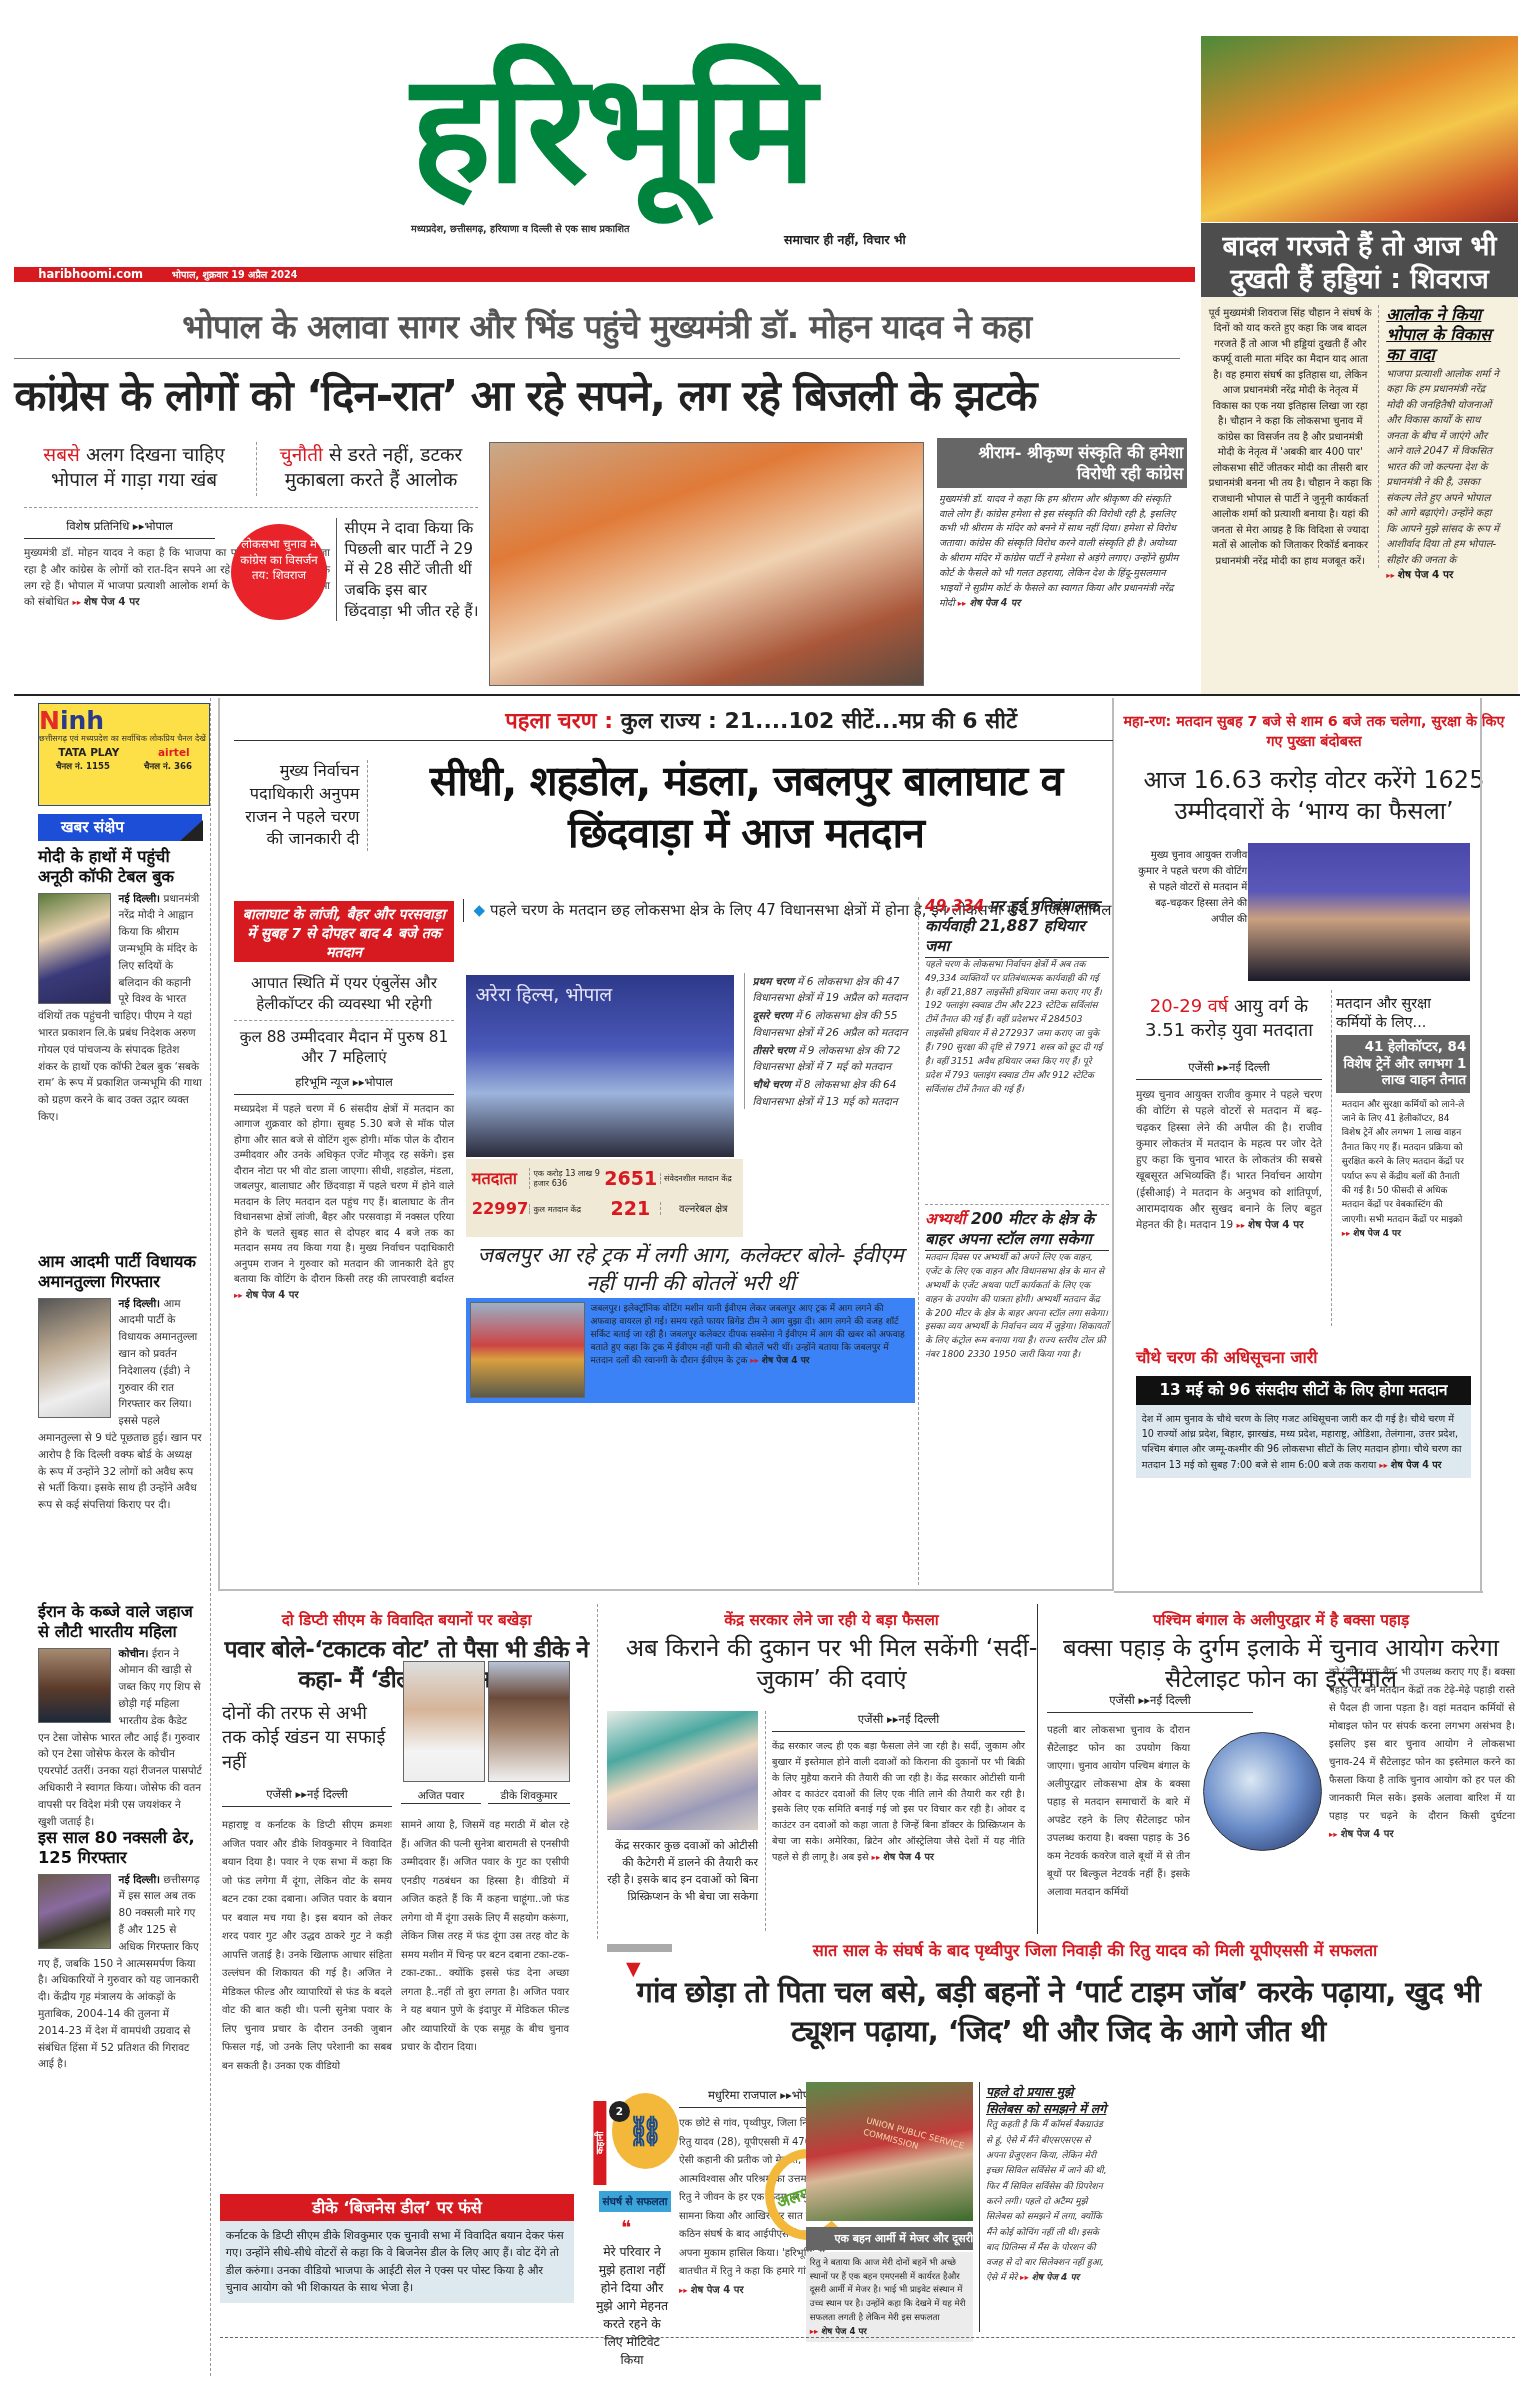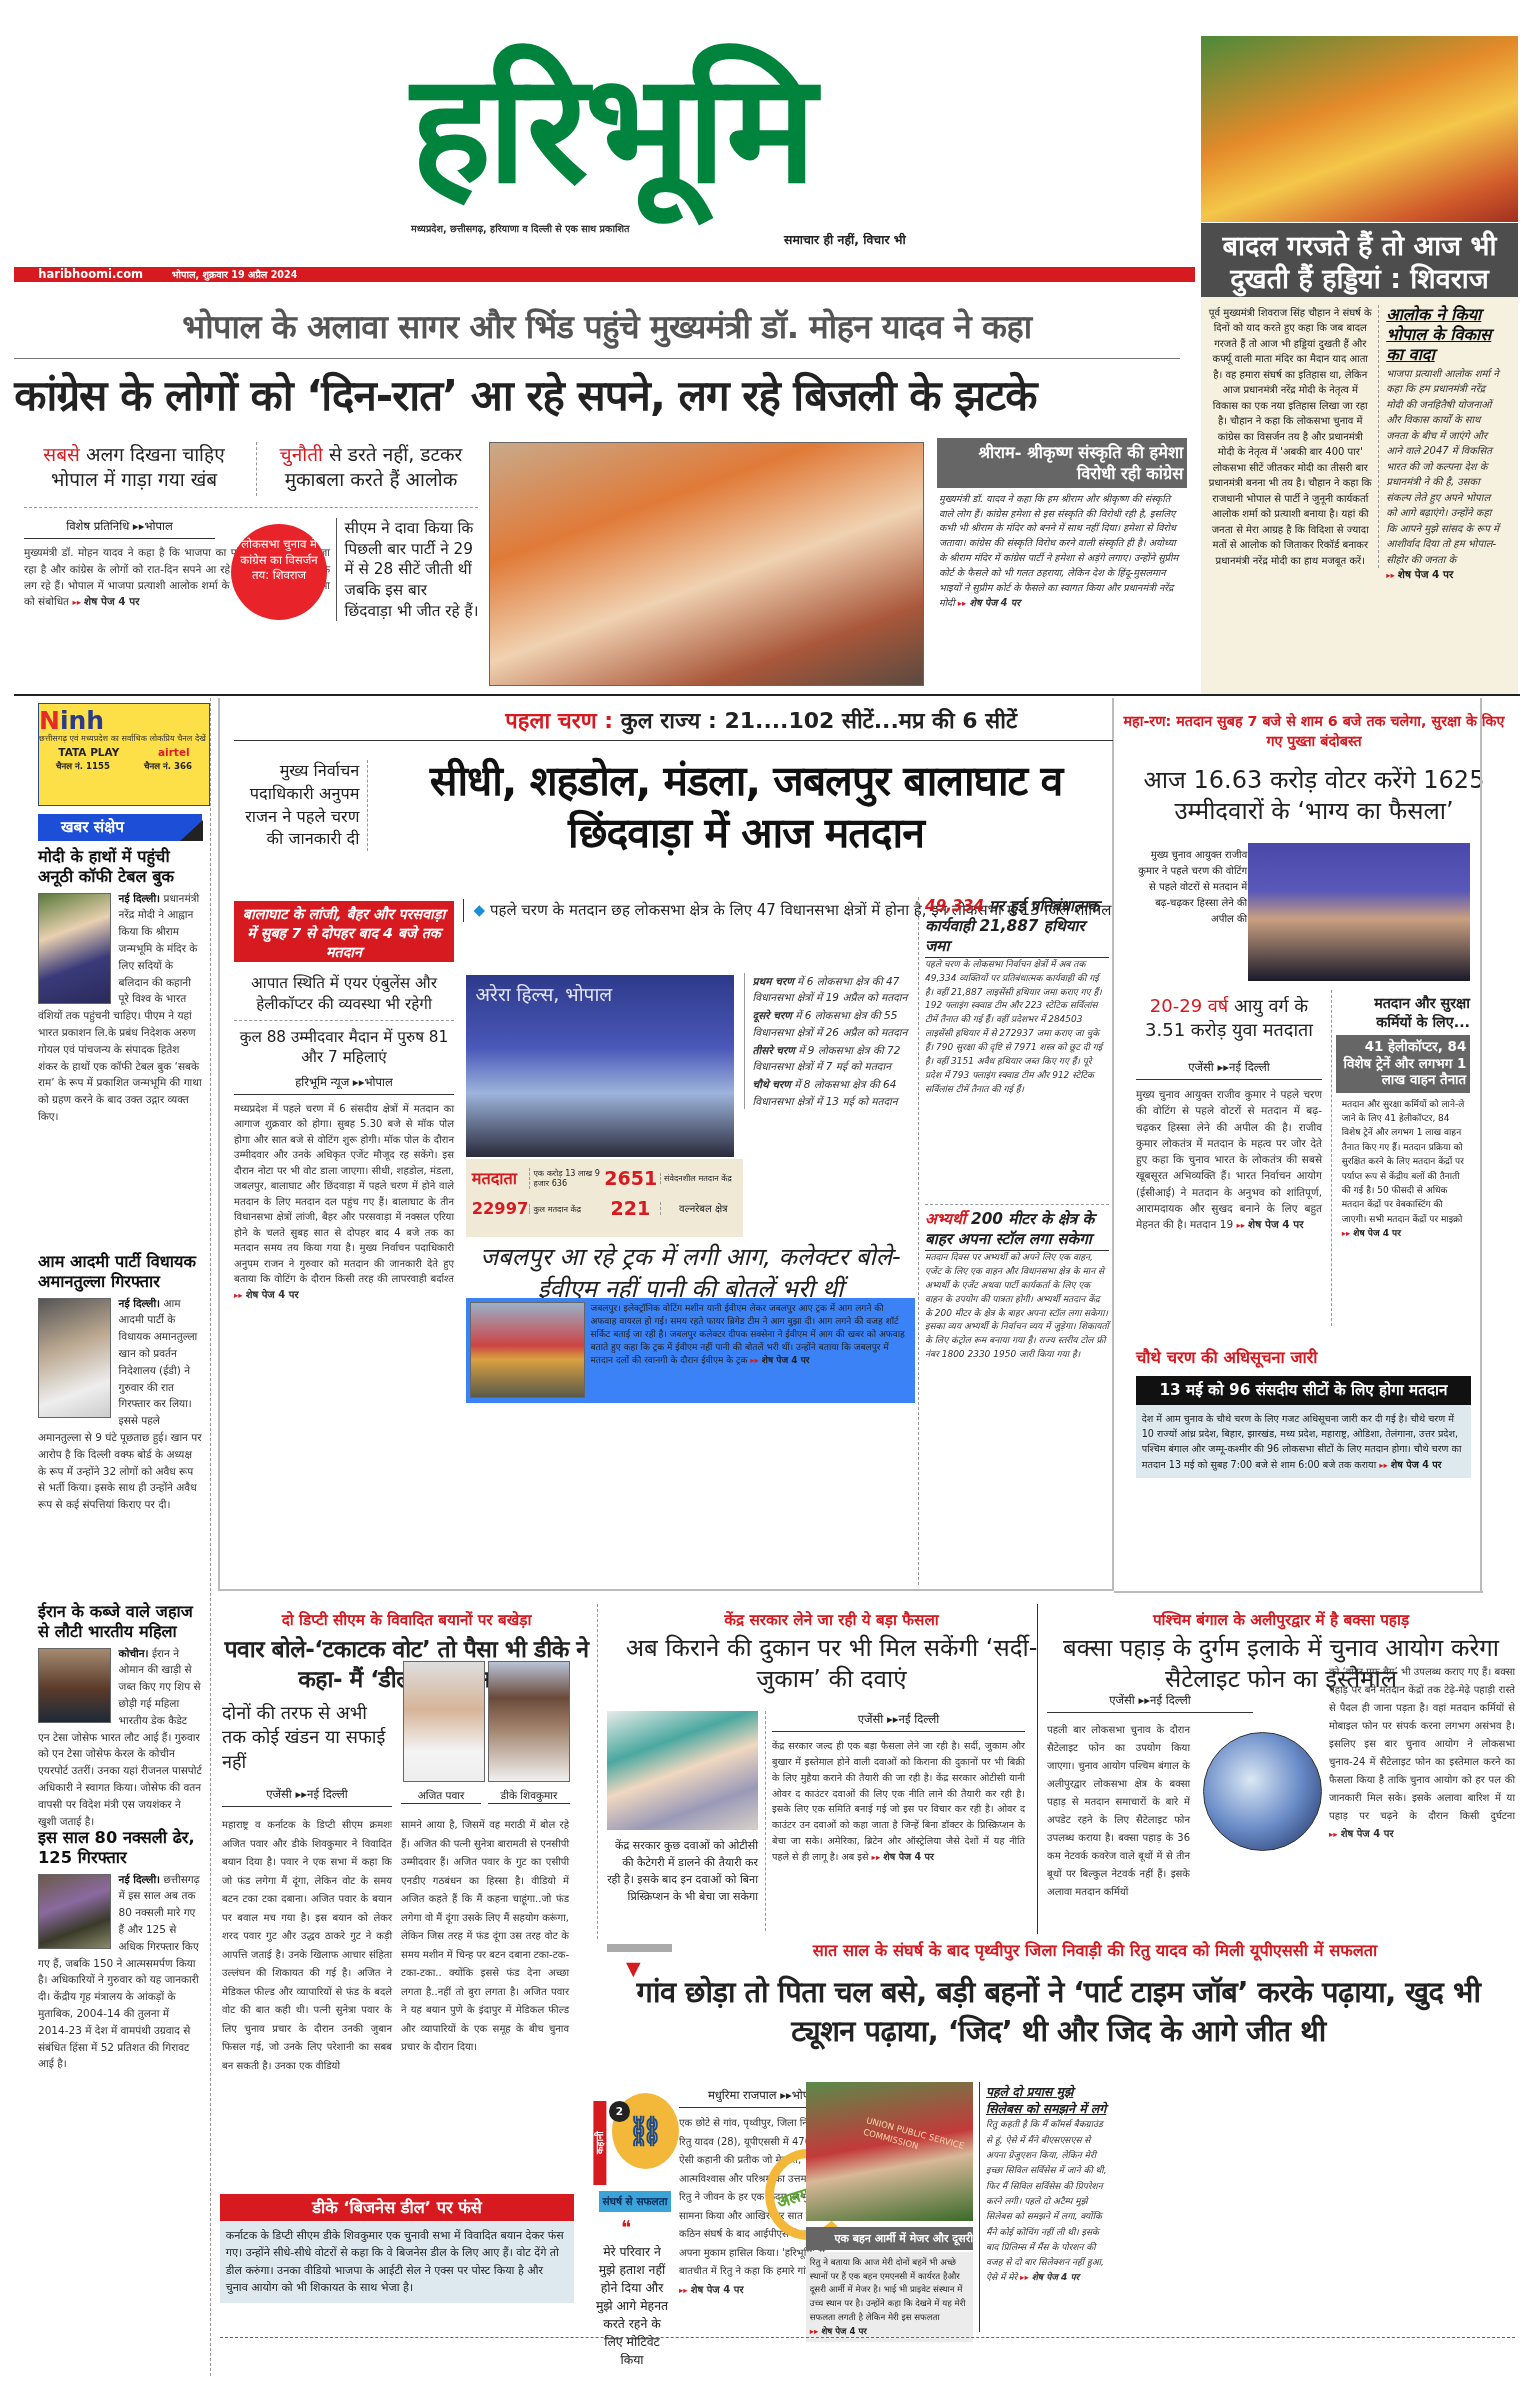--- a/index.html
+++ b/index.html
@@ -156,21 +156,21 @@
   </div>
 </div>
 
 <div class="abs" style="left:744px;top:973px;width:168px;border-left:1.9px solid #999;padding-left:7.6px">
   <div class="itxt" style="font-size:10.5px;margin-bottom:1.9px"><b>प्रथम चरण</b> <span>में 6 लोकसभा क्षेत्र की 47 विधानसभा क्षेत्रों में 19 अप्रैल को मतदान</span></div>
   <div class="itxt" style="font-size:10.5px;margin-bottom:1.9px"><b>दूसरे चरण</b> <span>में 6 लोकसभा क्षेत्र की 55 विधानसभा क्षेत्रों में 26 अप्रैल को मतदान</span></div>
   <div class="itxt" style="font-size:10.5px;margin-bottom:1.9px"><b>तीसरे चरण</b> <span>में 9 लोकसभा क्षेत्र की 72 विधानसभा क्षेत्रों में 7 मई को मतदान</span></div>
   <div class="itxt" style="font-size:10.5px"><b>चौथे चरण</b> <span>में 8 लोकसभा क्षेत्र की 64 विधानसभा क्षेत्रों में 13 मई को मतदान</span></div>
 </div>
 
-<div class="abs" style="left:466px;top:1241px;width:449px;text-align:center;font-size:24px;font-style:italic;line-height:1.35">जबलपुर आ रहे ट्रक में लगी आग, कलेक्टर बोले- ईवीएम नहीं पानी की बोतलें भरी थीं</div>
+<div class="abs" style="left:466px;top:1241px;width:449px;text-align:center;font-size:21px;font-style:italic;line-height:1.35">जबलपुर आ रहे ट्रक में लगी आग, कलेक्टर बोले- ईवीएम नहीं पानी की बोतलें भरी थीं</div>
 <div class="abs" style="left:466px;top:1298px;width:449px;height:105px;background:#3b82f6;padding:3.8px">
   <div class="photo" style="float:left;width:115px;height:96px;margin-right:5.7px;background:linear-gradient(180deg,#9ab0c8,#c44 45%,#d9a040 60%,#5a5a4a)"></div>
   <div style="font-size:9px;line-height:1.45"><span>जबलपुर। इलेक्ट्रॉनिक वोटिंग मशीन यानी ईवीएम लेकर जबलपुर आए ट्रक में आग लगने की अफवाह वायरल हो गई। समय रहते फायर ब्रिगेड टीम ने आग बुझा दी। आग लगने की वजह शॉर्ट सर्किट बताई जा रही है। जबलपुर कलेक्टर दीपक सक्सेना ने ईवीएम में आग की खबर को अफवाह बताते हुए कहा कि ट्रक में ईवीएम नहीं पानी की बोतलें भरी थीं। उन्होंने बताया कि जबलपुर में मतदान दलों की रवानगी के दौरान ईवीएम के ट्रक</span> <span class="more">शेष पेज 4 पर</span></div>
 </div>
 
 <div class="abs vdash" style="left:918px;top:897px;height:688px"></div>
 <div class="abs" style="left:925px;top:897px;width:184px">
   <div style="font-size:15.3px;font-weight:bold;font-style:italic;line-height:1.3;border-bottom:1.4px solid #333"><span class="red">49,334</span> <span>पर हुई प्रतिबंधात्मक कार्यवाही 21,887 हथियार जमा</span></div>
   <div class="itxt" style="font-size:9px;line-height:1.55">पहले चरण के लोकसभा निर्वाचन क्षेत्रों में अब तक 49,334 व्यक्तियों पर प्रतिबंधात्मक कार्यवाही की गई है। वहीं 21,887 लाइसेंसी हथियार जमा कराए गए हैं। 192 फ्लाइंग स्क्वाड टीम और 223 स्टेटिक सर्विलांस टीमें तैनात की गई हैं। वहीं प्रदेशभर में 284503 लाइसेंसी हथियार में से 272937 जमा कराए जा चुके हैं। 790 सुरक्षा की दृष्टि से 7971 शस्त्र को छूट दी गई है। वहीं 3151 अवैध हथियार जब्त किए गए हैं। पूरे प्रदेश में 793 फ्लाइंग स्क्वाड टीम और 912 स्टेटिक सर्विलांस टीमें तैनात की गई हैं।</div>
 </div>
@@ -184,21 +184,21 @@
 <div class="abs" style="left:1123px;top:765px;width:382px;text-align:center;font-size:24px;line-height:1.3;color:#222">आज 16.63 करोड़ वोटर करेंगे 1625 उम्मीदवारों के ‘भाग्य का फैसला’</div>
 <div class="abs" style="left:1136px;top:847px;width:117px;text-align:right;font-size:10px;line-height:1.6;border-right:1px dashed #999;padding-right:4.8px">मुख्य चुनाव आयुक्त राजीव कुमार ने पहले चरण की वोटिंग से पहले वोटरों से मतदान में बढ़-चढ़कर हिस्सा लेने की अपील की</div>
 <div class="abs" style="left:1248px;top:843px;width:222px;height:138px;background:linear-gradient(180deg,#4a48a8,#5a58b8 35%,#caa080 55%,#1a1a2a)"></div>
 <div class="abs" style="left:1136px;top:994px;width:186px;text-align:center;font-size:18px;line-height:1.35"><span class="red">20-29 वर्ष</span> <span>आयु वर्ग के 3.51 करोड़ युवा मतदाता</span></div>
 <div class="abs" style="left:1136px;top:1059px;width:186px">
   <div class="byline"><span>एजेंसी</span> ▸▸<span>नई दिल्ली</span></div>
   <div class="txt" style="font-size:10.5px"><span>मुख्य चुनाव आयुक्त राजीव कुमार ने पहले चरण की वोटिंग से पहले वोटरों से मतदान में बढ़- चढ़कर हिस्सा लेने की अपील की है। राजीव कुमार लोकतंत्र में मतदान के महत्व पर जोर देते हुए कहा कि चुनाव भारत के लोकतंत्र की सबसे खूबसूरत अभिव्यक्ति हैं। भारत निर्वाचन आयोग (ईसीआई) ने मतदान के अनुभव को शांतिपूर्ण, आरामदायक और सुखद बनाने के लिए बहुत मेहनत की है। मतदान 19</span> <span class="more">शेष पेज 4 पर</span></div>
 </div>
 <div class="abs vdash" style="left:1331px;top:990px;height:336px"></div>
 <div class="abs" style="left:1336px;top:994px;width:134px">
-  <div style="font-size:14.3px;font-weight:bold;line-height:1.3;text-align:right">मतदान और सुरक्षा कर्मियों के लिए...</div>
+  <div style="font-size:14.3px;font-weight:normal;line-height:1.3;text-align:left">मतदान और सुरक्षा कर्मियों के लिए...</div>
   <div class="grayband" style="font-size:13.4px;line-height:1.25;padding:3.8px;margin-top:3.8px">41 हेलीकॉप्टर, 84 विशेष ट्रेनें और लगभग 1 लाख वाहन तैनात</div>
   <div style="font-size:9px;line-height:1.6;padding:3.8px 5.7px"><span>मतदान और सुरक्षा कर्मियों को लाने-ले जाने के लिए 41 हेलीकॉप्टर, 84 विशेष ट्रेनें और लगभग 1 लाख वाहन तैनात किए गए हैं। मतदान प्रक्रिया को सुरक्षित करने के लिए मतदान केंद्रों पर पर्याप्त रूप से केंद्रीय बलों की तैनाती की गई है। 50 फीसदी से अधिक मतदान केंद्रों पर वेबकास्टिंग की जाएगी। सभी मतदान केंद्रों पर माइक्रो</span> <span class="more">शेष पेज 4 पर</span></div>
 </div>
 <div class="abs red" style="left:1136px;top:1346px;width:335px;font-size:16.3px;font-weight:bold">चौथे चरण की अधिसूचना जारी</div>
 <div class="abs blackband" style="left:1136px;top:1376px;width:335px;height:29px;font-size:15.3px;line-height:29px">13 मई को 96 संसदीय सीटों के लिए होगा मतदान</div>
 <div class="abs blueband" style="left:1136px;top:1405px;width:335px;padding:5.7px;font-size:9.6px;line-height:1.6"><span>देश में आम चुनाव के चौथे चरण के लिए गजट अधिसूचना जारी कर दी गई है। चौथे चरण में 10 राज्यों आंध्र प्रदेश, बिहार, झारखंड, मध्य प्रदेश, महाराष्ट्र, ओडिशा, तेलंगाना, उत्तर प्रदेश, पश्चिम बंगाल और जम्मू-कश्मीर की 96 लोकसभा सीटों के लिए मतदान होगा। चौथे चरण का मतदान 13 मई को सुबह 7:00 बजे से शाम 6:00 बजे तक कराया</span> <span class="more">शेष पेज 4 पर</span></div>
 <div class="abs" style="left:1480px;top:698px;height:895px;border-left:2.9px solid #bbb"></div>
 <div class="abs" style="left:1114px;top:1591px;width:369px;border-top:2.9px solid #bbb"></div>
 
 <div class="abs red" style="left:220px;top:1609px;width:373px;text-align:center;font-size:15.3px;font-weight:bold">दो डिप्टी सीएम के विवादित बयानों पर बखेड़ा</div>

